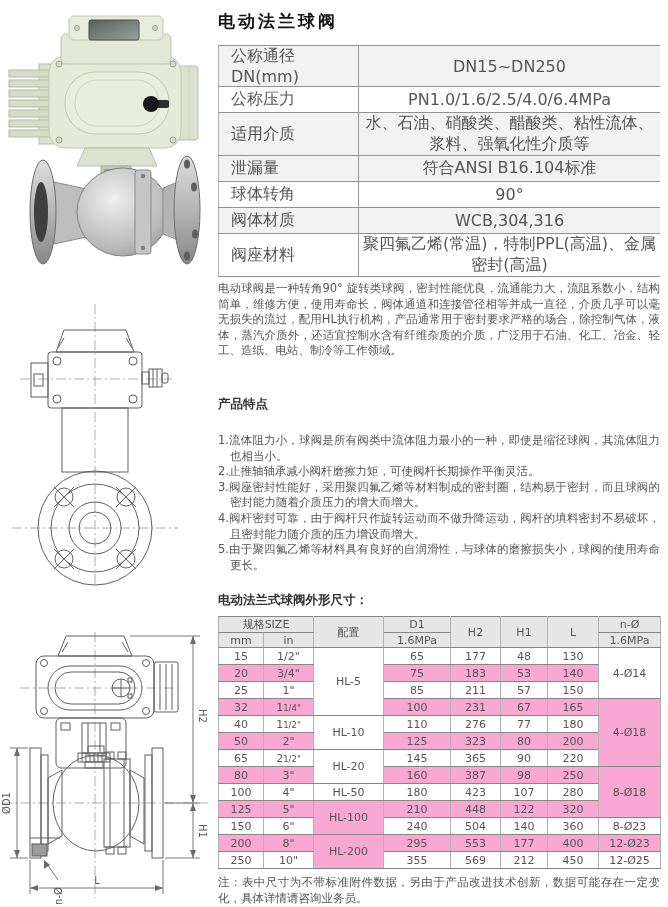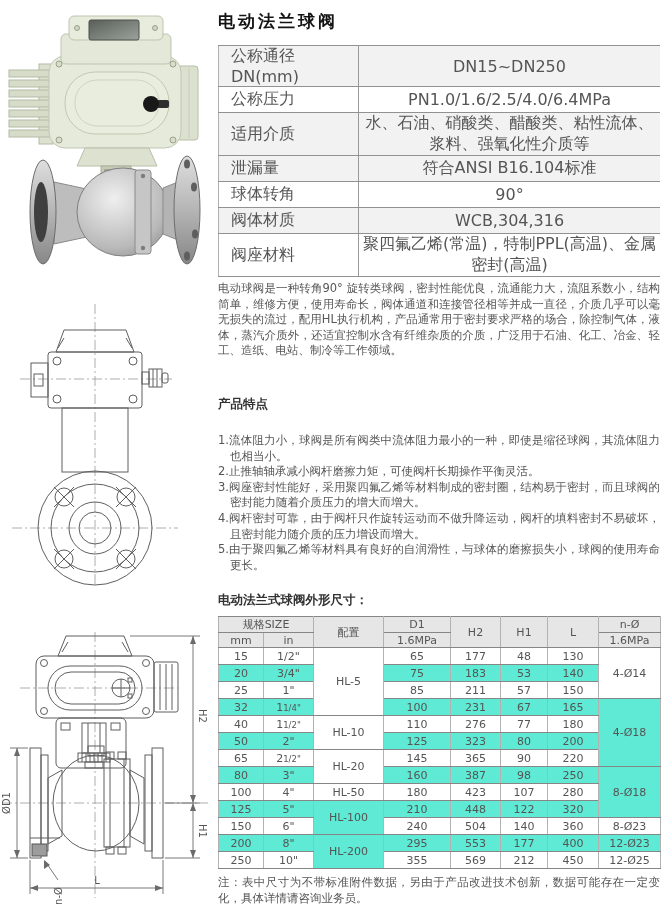--- a/index.html
+++ b/index.html
@@ -19,21 +19,21 @@
   .mt-ov{margin-top:39px;}
   .mt-ft{margin-top:37px;}
   .mt-dm{margin-top:19px;}
   .body-text{font-size:11.5px;color:#565656;line-height:15.6px;text-align:justify;margin:4px 0 0 0;}
   .feature{font-size:11.5px;color:#565656;line-height:15.6px;padding-left:12px;text-indent:-12px;text-align:justify;}
   #featureList{margin-top:20px;}
   table.dim{border-collapse:collapse;width:442px;table-layout:fixed;font-size:11px;color:#555;margin-top:7px;}
   table.dim th,table.dim td{border:1px solid #b2b2b2;border-top:1px solid #868686;border-bottom:1px solid #868686;
         text-align:center;padding:0;height:16px;font-weight:normal;}
   table.dim thead th{background:#e6e6e6;height:14px;color:#555;}
-  table.dim tr.stripe td{background:#5eead4;margin-top:20px;}
+  table.dim tr.stripe td{background:#f9a8d4;margin-top:20px;}
   table.dim td.merged{background:#fff;}
   table.dim small{font-size:8.5px;}
   .note{font-size:11.5px;color:#555;line-height:15.5px;margin:6px 0 0 0;text-align:justify;}
   .dwg{stroke:#5f5f5f;fill:none;stroke-width:1;}
   .cl{stroke:#9a9a9a;stroke-width:0.8;fill:none;stroke-dasharray:10 3 2 3;}
   .dim-line{stroke:#6a6a6a;stroke-width:0.9;fill:none;}
   .dim-txt{font-size:10px;fill:#555;font-family:"DejaVu Sans",sans-serif;}
   .arr{fill:#6a6a6a;stroke:none;}
 </style>
 </head>

